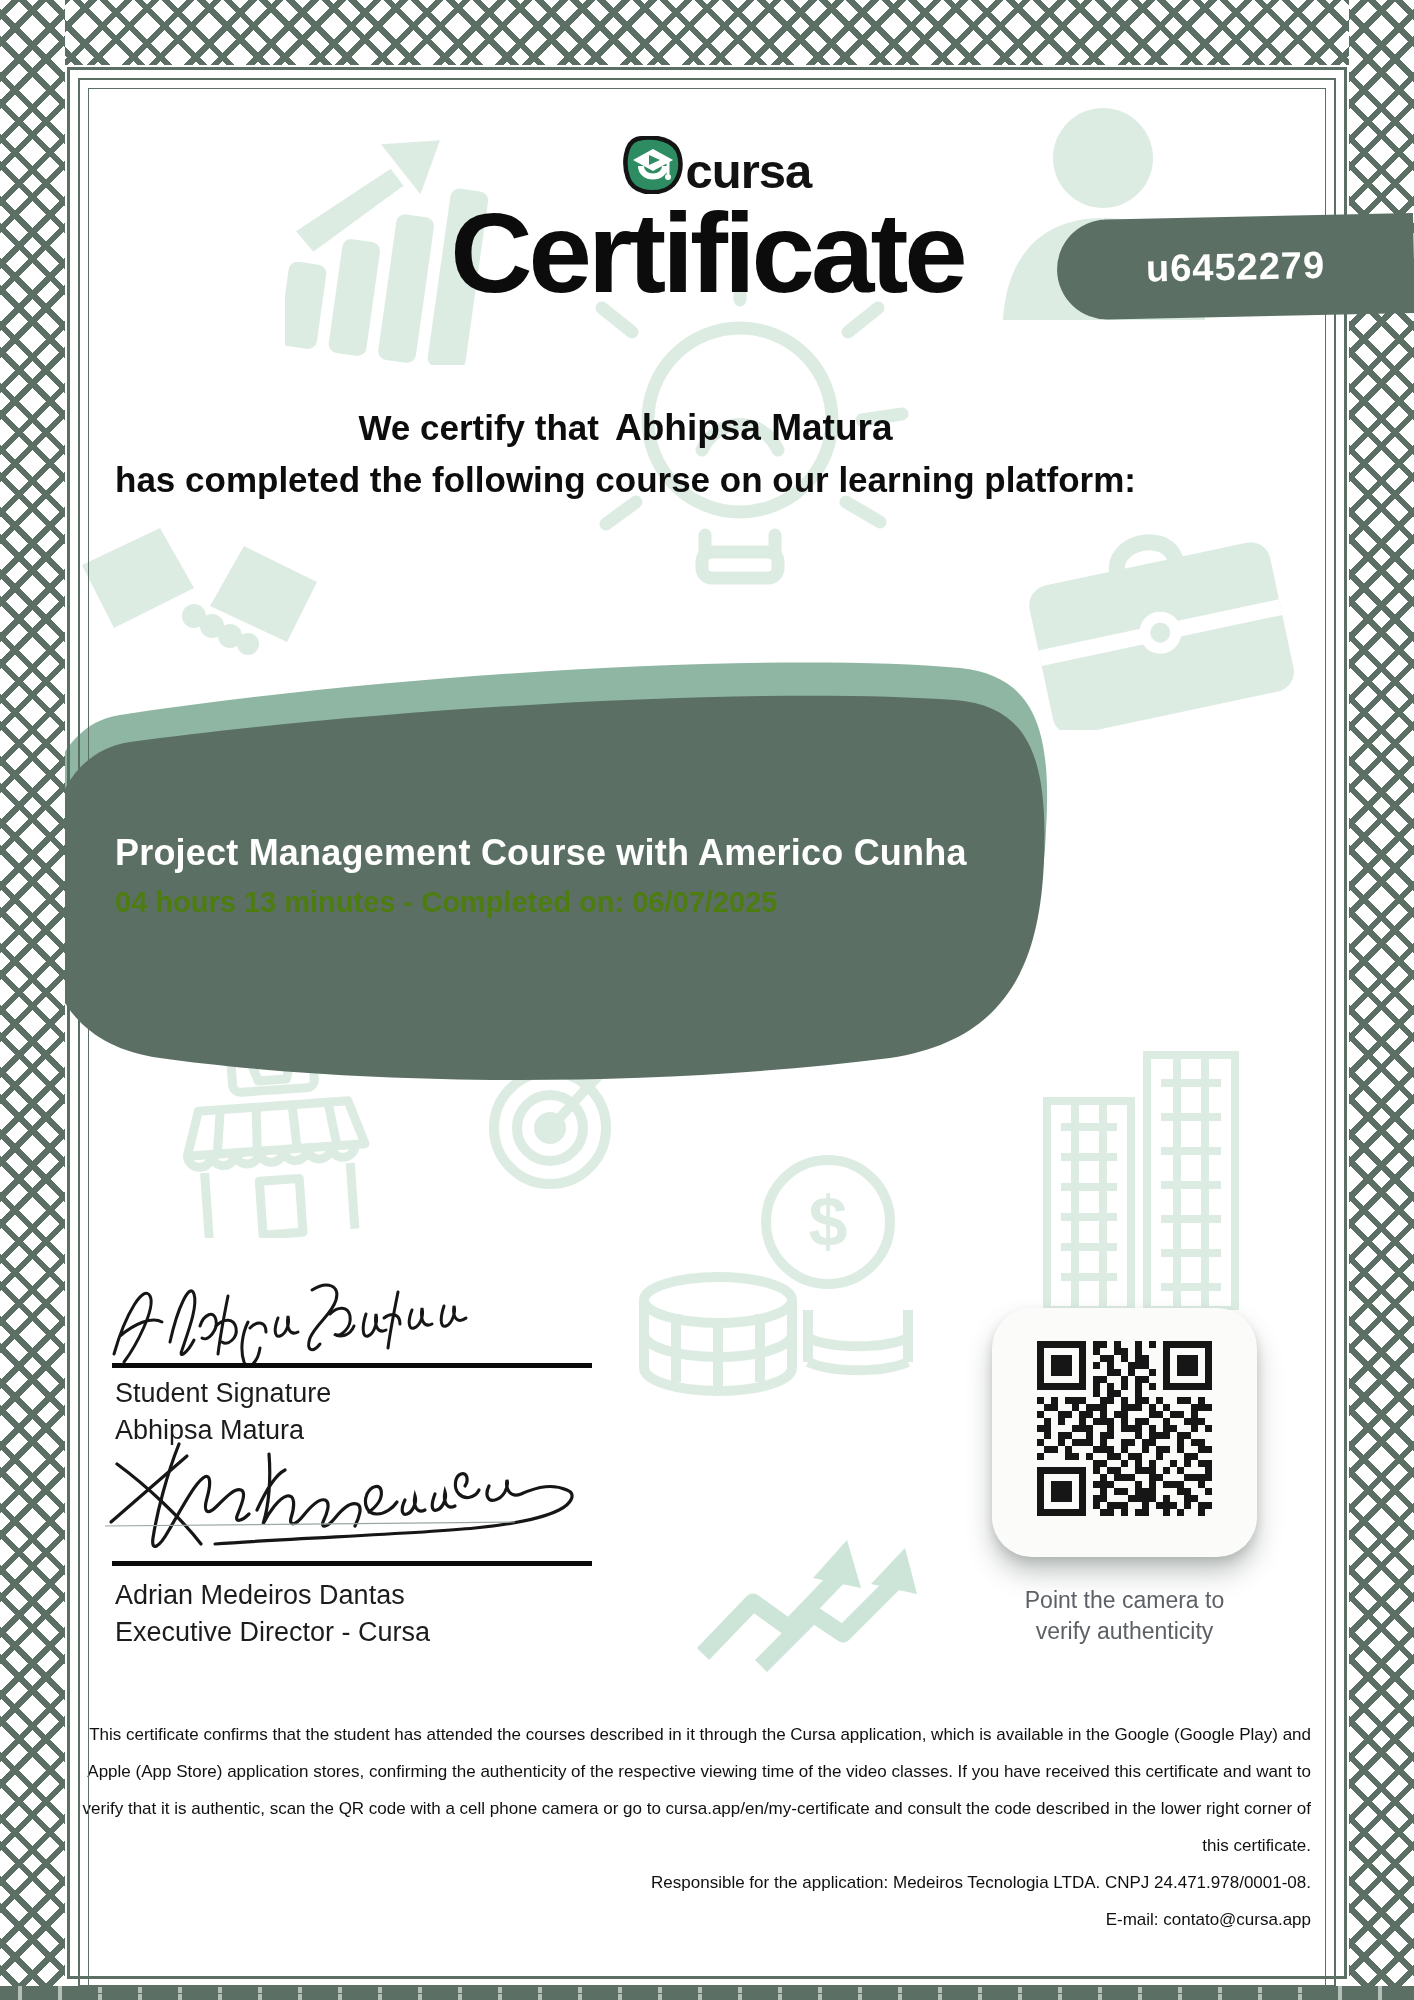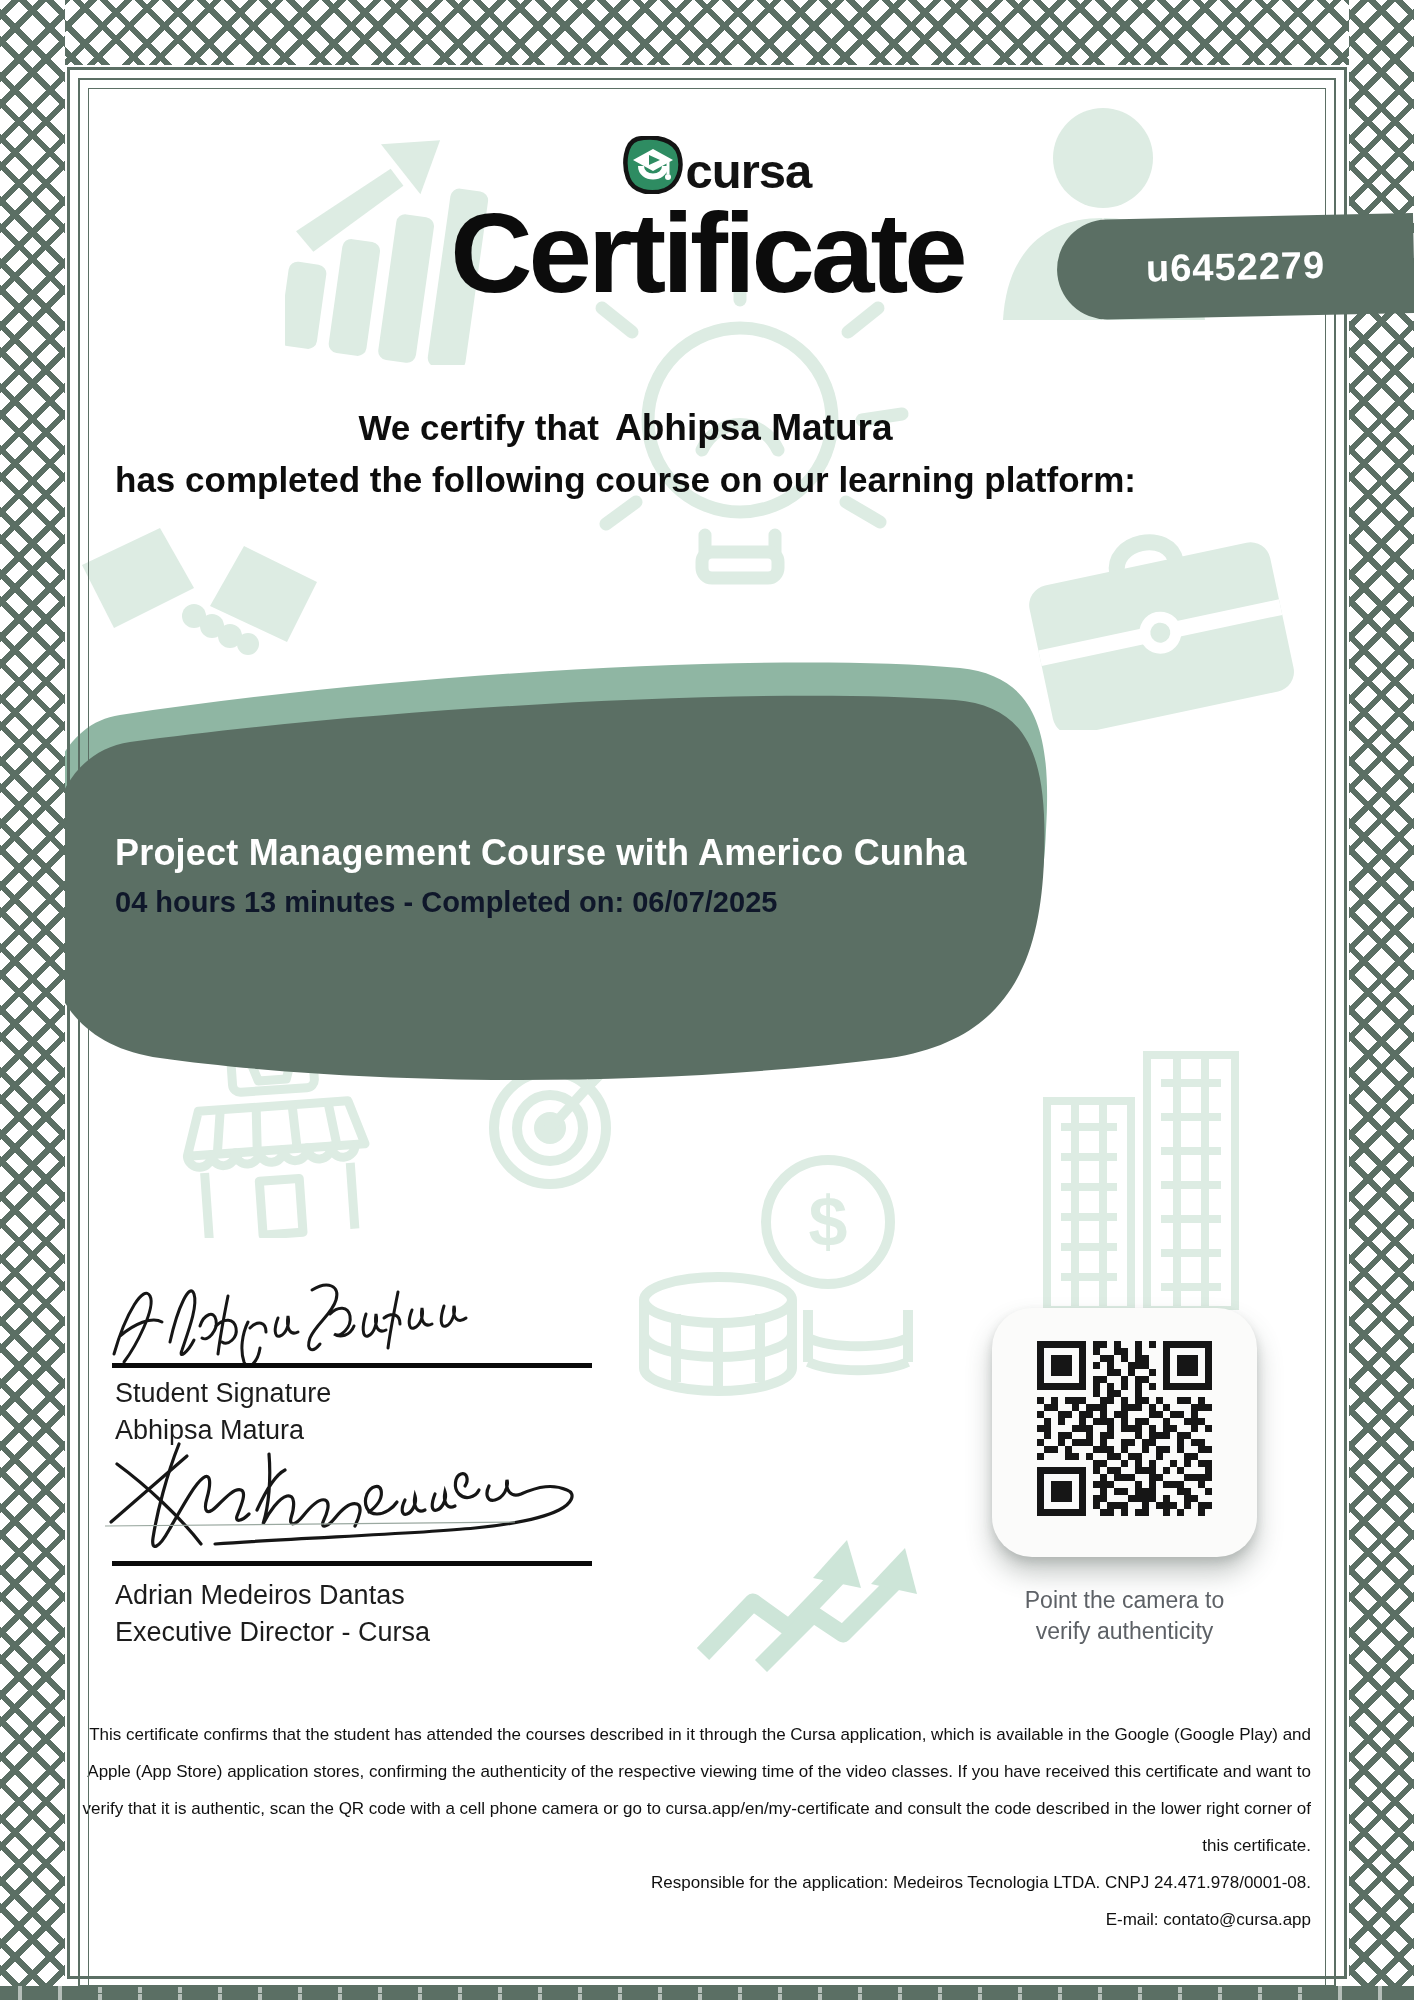--- a/index.html
+++ b/index.html
@@ -47,21 +47,21 @@
     color:#fff;font-size:38px;font-weight:700;letter-spacing:1px;}
 
   
   .intro{position:absolute;left:115px;top:402px;z-index:3;color:#0d0d0d;
     font-size:35px;font-weight:700;line-height:52px;text-align:center;}
   .intro .student{font-size:37px;margin-left:16px;}
 
   
   .blob-svg{position:absolute;left:0;top:640px;width:1100px;height:480px;z-index:2;}
   .course-title{position:absolute;left:115px;top:832px;z-index:3;color:#fff;font-size:36px;font-weight:700;letter-spacing:.2px;}
-  .course-meta{position:absolute;left:115px;top:886px;z-index:3;color:#0f172a;font-size:29px;font-weight:700;}
+  .course-meta{position:absolute;left:115px;top:886px;z-index:3;color:#4d7c0f;font-size:29px;font-weight:700;}
 
   
   .sig-svg{position:absolute;z-index:3;}
   .sig-line{position:absolute;z-index:3;width:480px;height:5px;background:#0a0a0a;}
   .sig-text{position:absolute;z-index:3;left:115px;color:#1c1c1c;font-size:27px;line-height:36px;}
 
   
   .qr-card{position:absolute;left:992px;top:1308px;width:265px;height:249px;z-index:3;
     background:#fbfbfa;border-radius:40px;
     box-shadow:0 16px 26px rgba(70,85,78,.32), 0 5px 10px rgba(70,85,78,.18);}

